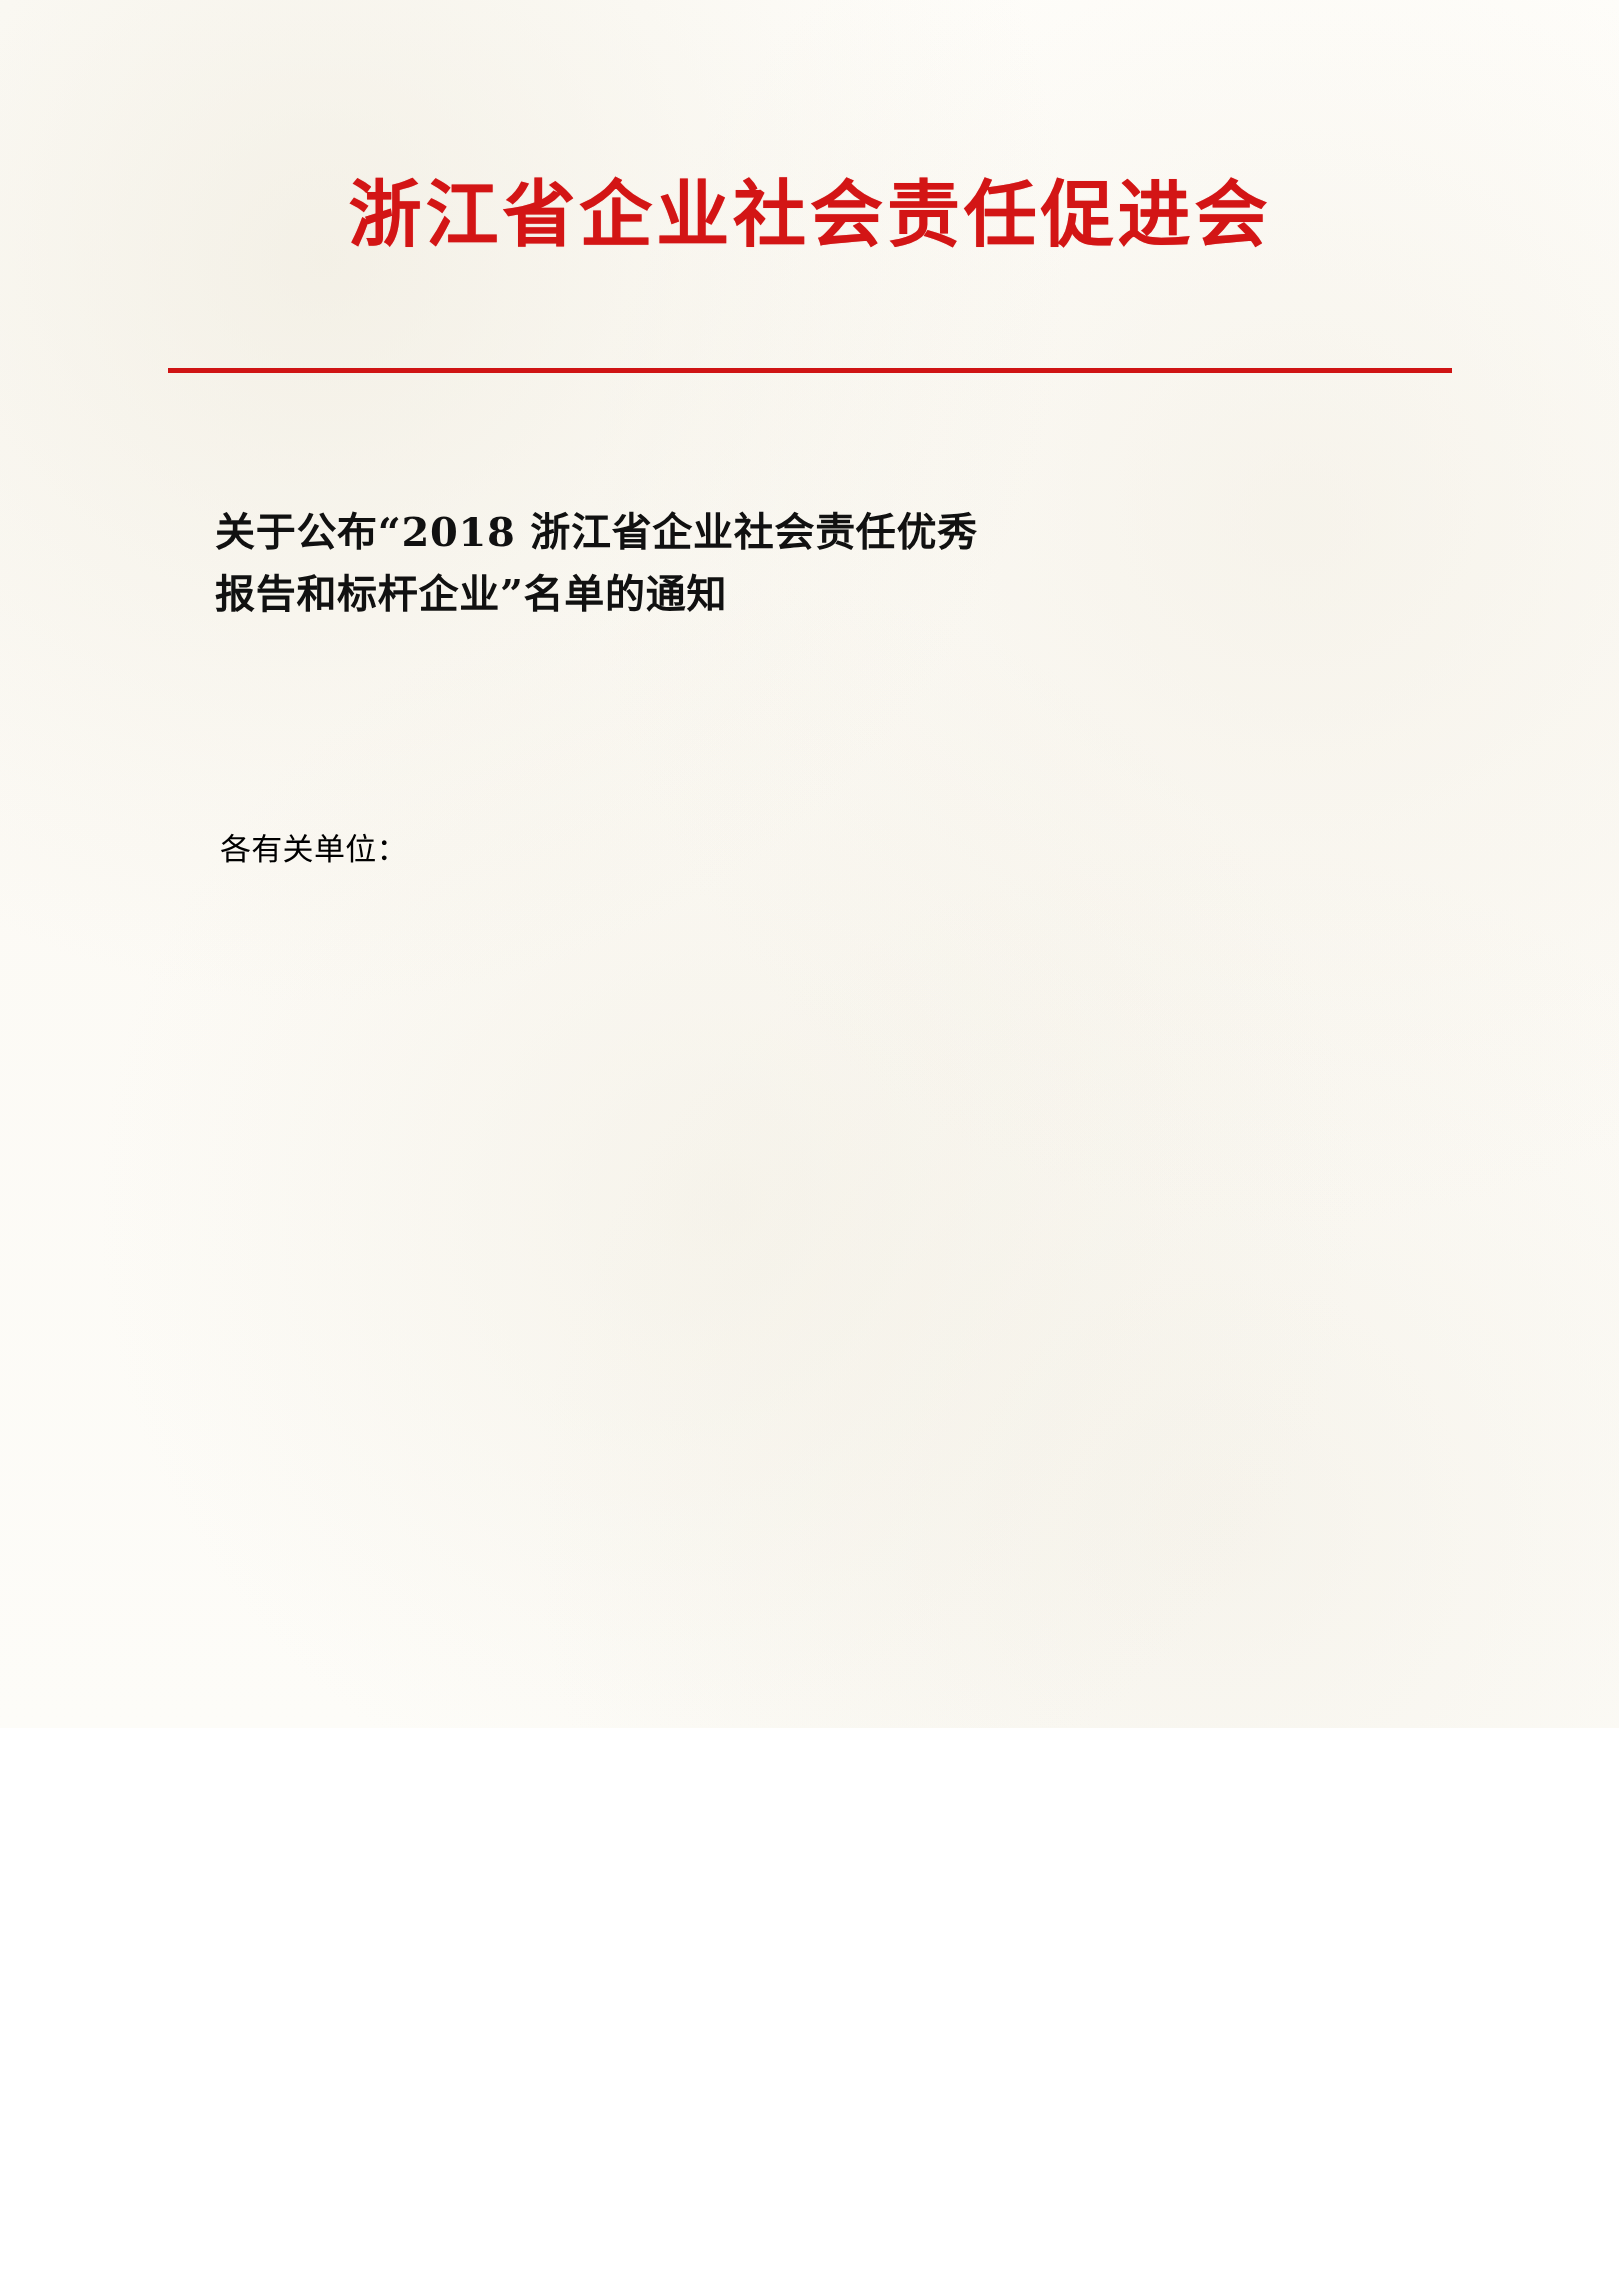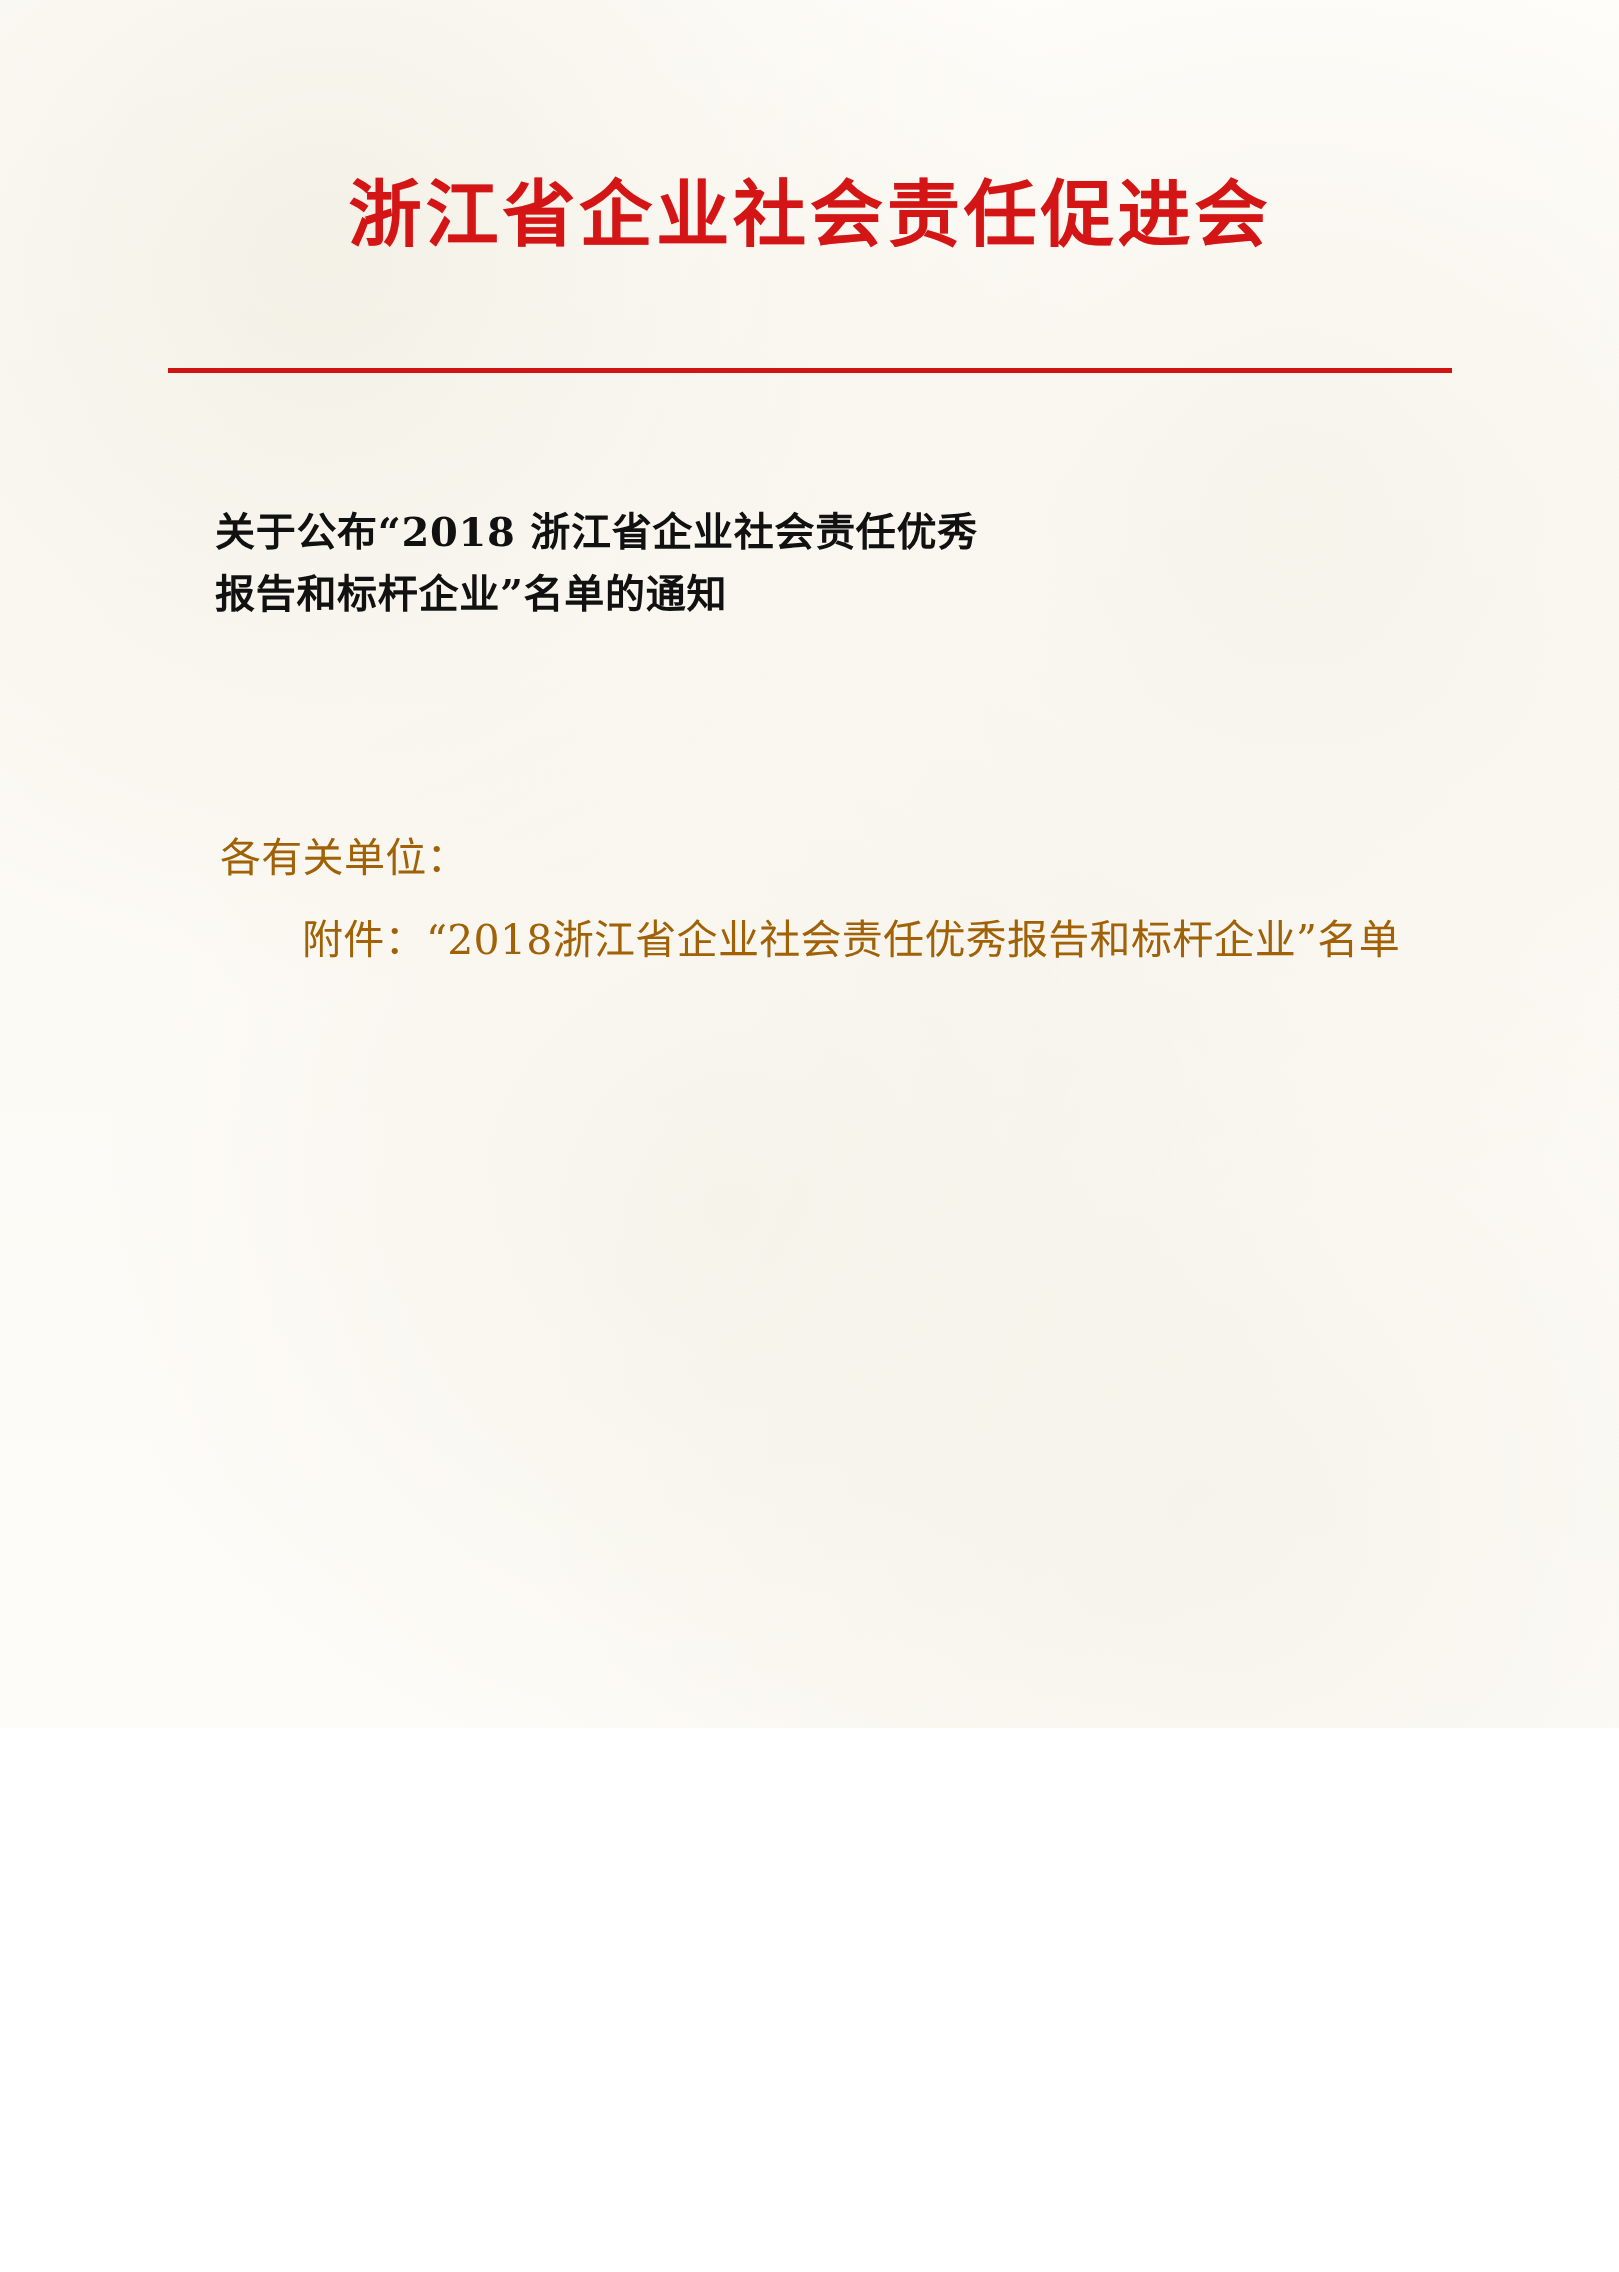--- a/index.html
+++ b/index.html
@@ -75,23 +75,23 @@
   .doc-title .line {
     display: block;
   }
   
   .content {
     position: absolute;
     left: 220px;
     right: 195px;
     top: 822px;
     font-family: "DejaVu Serif", "Liberation Serif", serif;
-    font-size: 41px;
+    font-size: 31px;
     line-height: 1.78;
-    color: #a16207;
+    color: #000000;
     letter-spacing: 0.3px;
   }
   .salutation {
     margin: 0 0 6.5px 0;
   }
   .para {
     margin: 0;
     text-indent: 2em;
     text-align: justify;
   }
@@ -154,21 +154,20 @@
     </div>
     <div class="letterhead-rule"></div>
 
     <div class="doc-title">
       <span class="line">关于公布“2018 浙江省企业社会责任优秀</span>
       <span class="line">报告和标杆企业”名单的通知</span>
     </div>
 
     <div class="content">
       <p class="salutation">各有关单位：</p>
-      <p class="attach-line">附件：“2018浙江省企业社会责任优秀报告和标杆企业”名单</p>
     </div>
 
     <div class="signature">
       <div>浙江省企业社会责任促进会</div>
       <div class="sig-date">2019年6月3日</div>
     </div>
 
     <div class="seal">
       <svg viewBox="0 0 480 480" width="312" height="312" aria-hidden="true">
         <defs>

